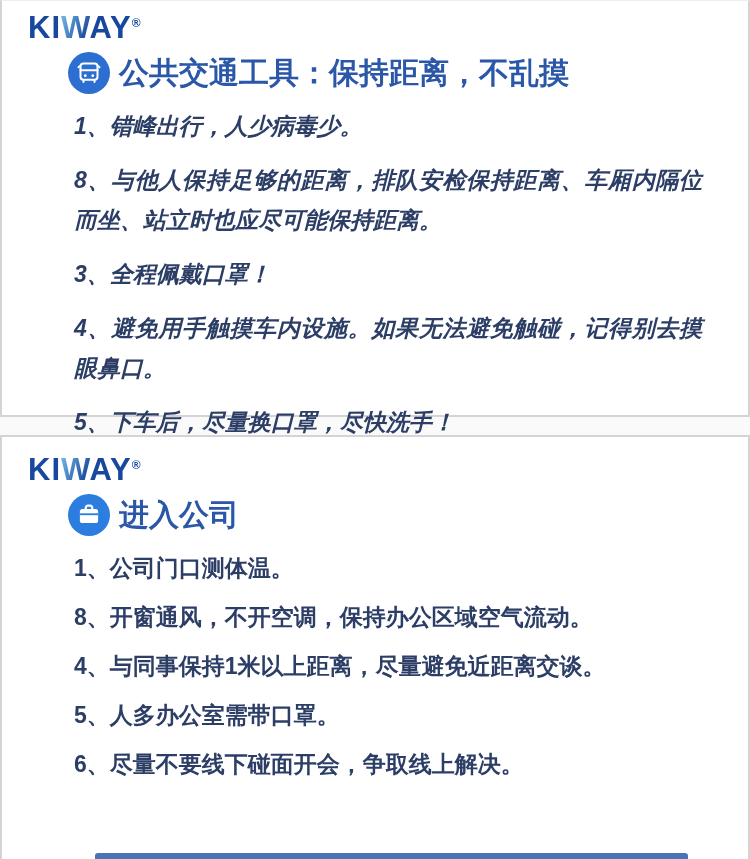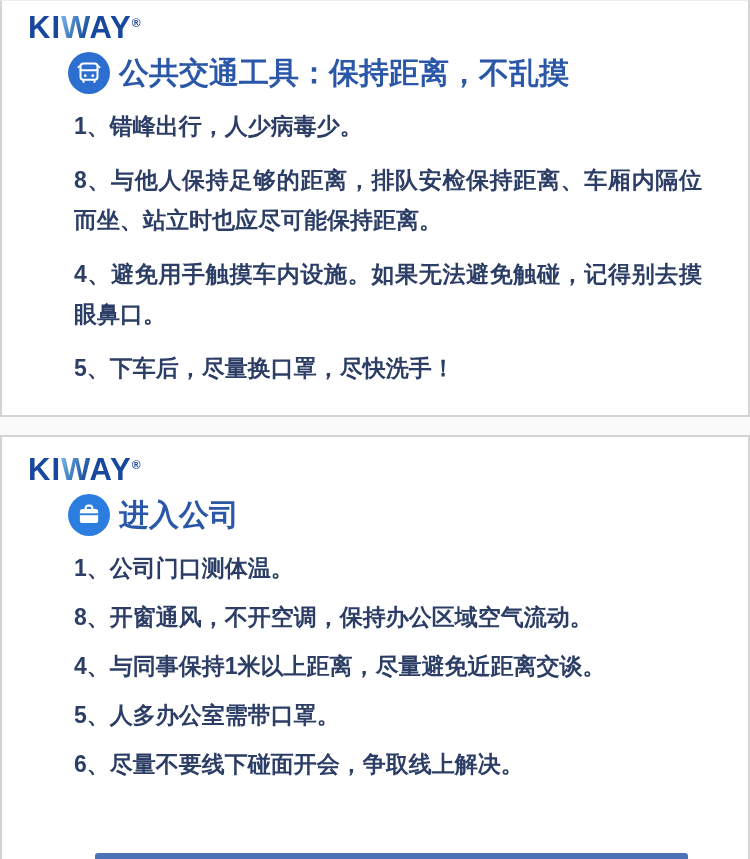--- a/index.html
+++ b/index.html
@@ -77,21 +77,21 @@
   
   .items{margin-left:46px;width:628px;}
   .items p{
     margin:0;
     font-size:23px;
     font-weight:bold;
     color:var(--body_navy,#2c3e66);
     line-height:40px;
     text-align:justify;
   }
-  .card1 .items p{margin-bottom:14px;}
+  .card1 .items p{margin-bottom:14px;font-style:italic;}
   .card2 .items p{margin-bottom:9px;}
   
   .bottom-bar{
     position:absolute;
     left:95px;
     bottom:0;
     width:593px;
     height:6px;
     background:var(--bottom_bar_blue,#4a72b4);
     border-radius:3px 3px 0 0;
@@ -119,20 +119,21 @@
           <path d="M7.6 17.6 v1.5"></path>
           <path d="M16.4 17.6 v1.5"></path>
         </svg>
       </span>
       <h2 class="sec-title">公共交通工具：保持距离，不乱摸</h2>
     </div>
 
     <div class="items">
       <p>1、错峰出行，人少病毒少。</p>
       <p>8、与他人保持足够的距离，排队安检保持距离、车厢内隔位而坐、站立时也应尽可能保持距离。</p>
+      <p>3、全程佩戴口罩！</p>
       <p>4、避免用手触摸车内设施。如果无法避免触碰，记得别去摸眼鼻口。</p>
       <p>5、下车后，尽量换口罩，尽快洗手！</p>
     </div>
   </section>
 
   <div class="section-gap"></div>
 
   <section class="card card2">
     <div class="logo">
       <span>KI</span><span class="lw">W</span><span>AY</span><sup>®</sup>

